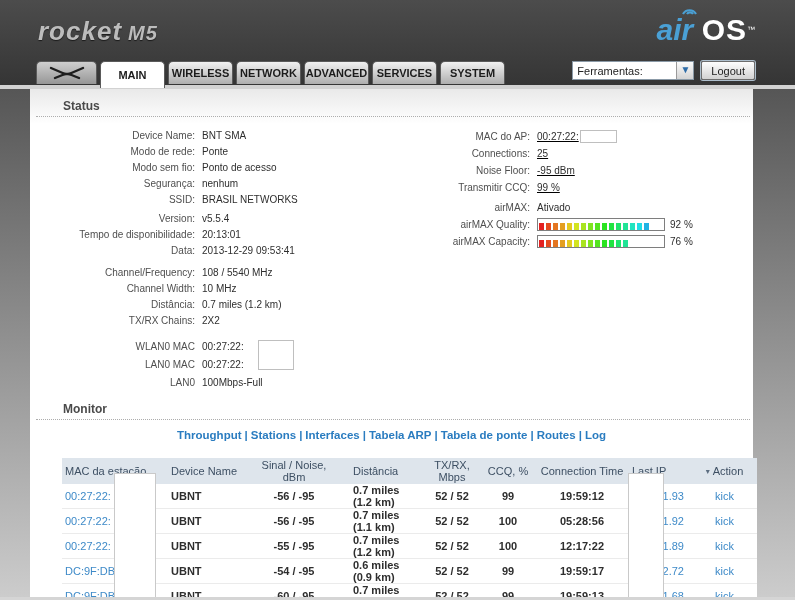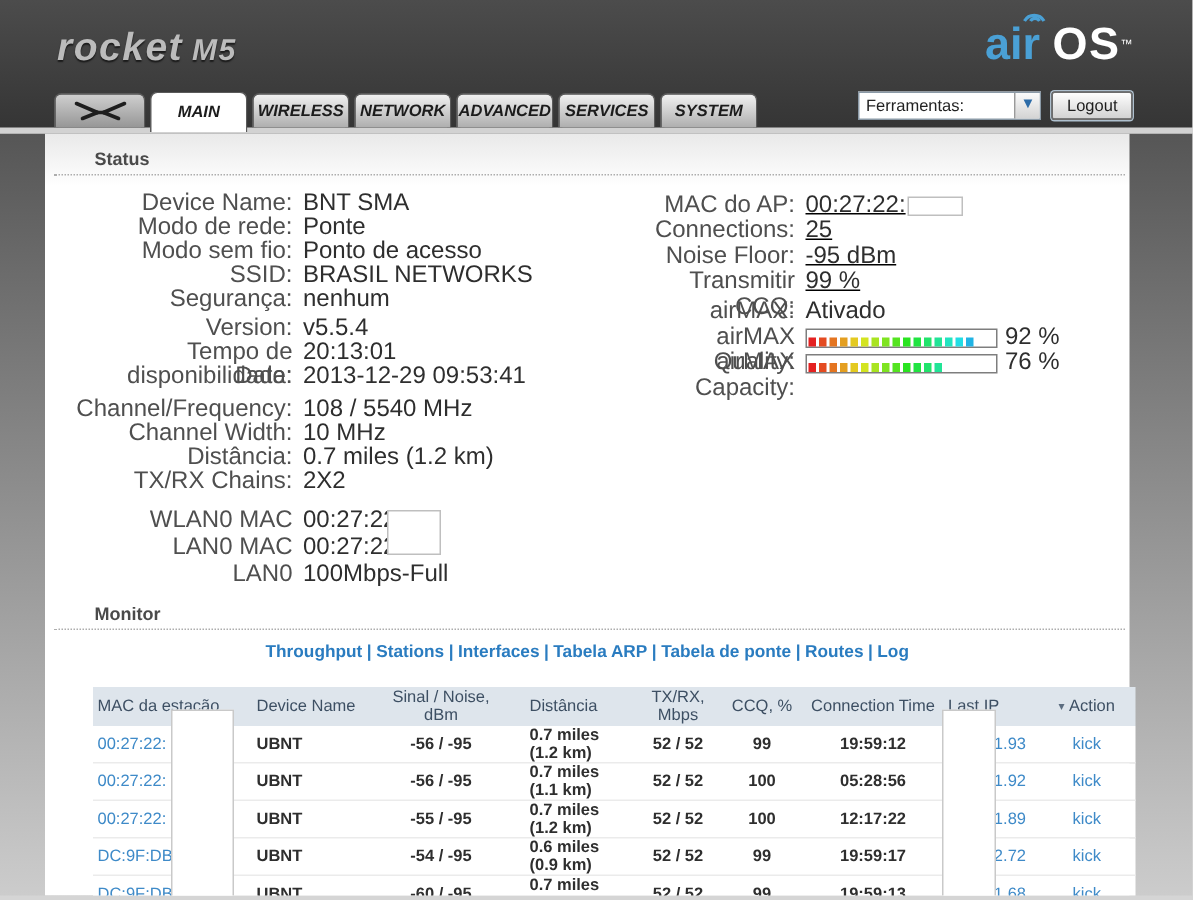--- a/index.html
+++ b/index.html
@@ -7,27 +7,27 @@
               font-family:"Liberation Sans", sans-serif; }
 
   
   .top-header { position:relative; width:795px; height:85px;
                 background:linear-gradient(#4c4c4c, #353535); z-index:5; }
   .rocket-logo { position:absolute; left:38px; top:16px; color:#bcbcbc;
                  font-style:italic; font-weight:bold; font-size:26px; letter-spacing:1px;
                  text-shadow:0 1px 1px rgba(0,0,0,.6); }
   .rocket-logo .model { font-size:20px; margin-left:6px; }
   .airos-logo { position:absolute; right:40px; top:13px; font-size:30px; line-height:34px; }
-  .airos-logo .air { color:#4aa0d5; font-weight:bold; position:relative; }
+  .airos-logo .air { color:#4aa0d5; font-style:italic; font-weight:bold; position:relative; }
   .airos-logo .os  { color:#ffffff; font-weight:bold; letter-spacing:1px; }
   .airos-logo .tm  { color:#ffffff; font-size:8px; vertical-align:top; }
   .wifi-arcs { position:absolute; left:24px; top:-9px; }
 
   
-  .tab-row { position:absolute; left:36px; bottom:0; display:flex; align-items:flex-end; gap:3px;font-style:italic; }
+  .tab-row { position:absolute; left:36px; bottom:0; display:flex; align-items:flex-start; gap:3px; }
   .tab { height:23px; line-height:23px; width:65px; text-align:center;
          font-size:11px; font-weight:bold; color:#1c1c1c;
          background:linear-gradient(#f1f1f1, #aeaeae);
          border:1px solid #5a5a5a; border-bottom:none; border-radius:5px 5px 0 0; cursor:default; }
   .tab.active { background:#ffffff; height:27px; line-height:27px; margin-bottom:-3px; }
   .tab.logo-tab { width:61px; background:linear-gradient(#cfcfcf,#969696); display:flex;
                   align-items:center; justify-content:center; }
   .header-controls { position:absolute; right:40px; bottom:5px; display:flex; align-items:center; gap:7px; }
   .select-box { width:122px; height:19px; background:#ffffff; border:1px solid #8b9aa7;
                 display:flex; align-items:center; font-size:11px; color:#222; }
@@ -42,21 +42,21 @@
   
   .main-area { width:795px; height:512px; background:linear-gradient(#565656, #cccccc);
                border-top:4px solid #d2d2d2; overflow:hidden; }
   .content { margin-left:30px; width:723px; height:100%;
              background:linear-gradient(#e9e9e9, #ffffff 35px); position:relative; }
 
   .section-title { margin:0 3px 0 6px; padding:10px 0 3px 27px; font-size:12px;
                    font-weight:bold; color:#4a4a4a; border-bottom:1px dotted #adadad; }
 
   
-  .status-body { display:flex; padding-top:11px; font-size:16px;justify-content:center; }
+  .status-body { display:flex; padding-top:11px; font-size:10px;justify-content:center; }
   .status-left  { width:390px; }
   .status-right { width:333px; }
   .group { position:relative; }
   #status-left .group:nth-child(1) { margin-bottom:3px; }
   #status-left .group:nth-child(2) { margin-bottom:6px; }
   #status-left .group:nth-child(3) { margin-bottom:9px; }
   #status-right .group:nth-child(1) { margin-bottom:3px;text-decoration:underline; }
   #status-right .group:nth-child(2) { margin-bottom:12px; }
   .rows16 .status-row { height:16px; line-height:16px; }
   .rows17 .status-row { height:17px; line-height:17px; }
@@ -147,22 +147,22 @@
 <div class="main-area">
   <div class="content">
 
     <div class="section-title">Status</div>
     <div class="status-body">
       <div class="status-left" id="status-left">
           <div class="group rows16">
             <div class="status-row"><span class="s-label">Device Name:</span><span class="s-value">BNT SMA</span></div>
             <div class="status-row"><span class="s-label">Modo de rede:</span><span class="s-value">Ponte</span></div>
             <div class="status-row"><span class="s-label">Modo sem fio:</span><span class="s-value">Ponto de acesso</span></div>
+            <div class="status-row"><span class="s-label">Segurança:</span><span class="s-value">nenhum</span></div>
             <div class="status-row"><span class="s-label">SSID:</span><span class="s-value">BRASIL NETWORKS</span></div>
-            <div class="status-row"><span class="s-label">Segurança:</span><span class="s-value">nenhum</span></div>
           </div>
           <div class="group rows16">
             <div class="status-row"><span class="s-label">Version:</span><span class="s-value">v5.5.4</span></div>
             <div class="status-row"><span class="s-label">Tempo de disponibilidade:</span><span class="s-value">20:13:01</span></div>
             <div class="status-row"><span class="s-label">Data:</span><span class="s-value">2013-12-29 09:53:41</span></div>
           </div>
           <div class="group rows16">
             <div class="status-row"><span class="s-label">Channel/Frequency:</span><span class="s-value">108 / 5540 MHz</span></div>
             <div class="status-row"><span class="s-label">Channel Width:</span><span class="s-value">10 MHz</span></div>
             <div class="status-row"><span class="s-label">Distância:</span><span class="s-value">0.7 miles (1.2 km)</span></div>

